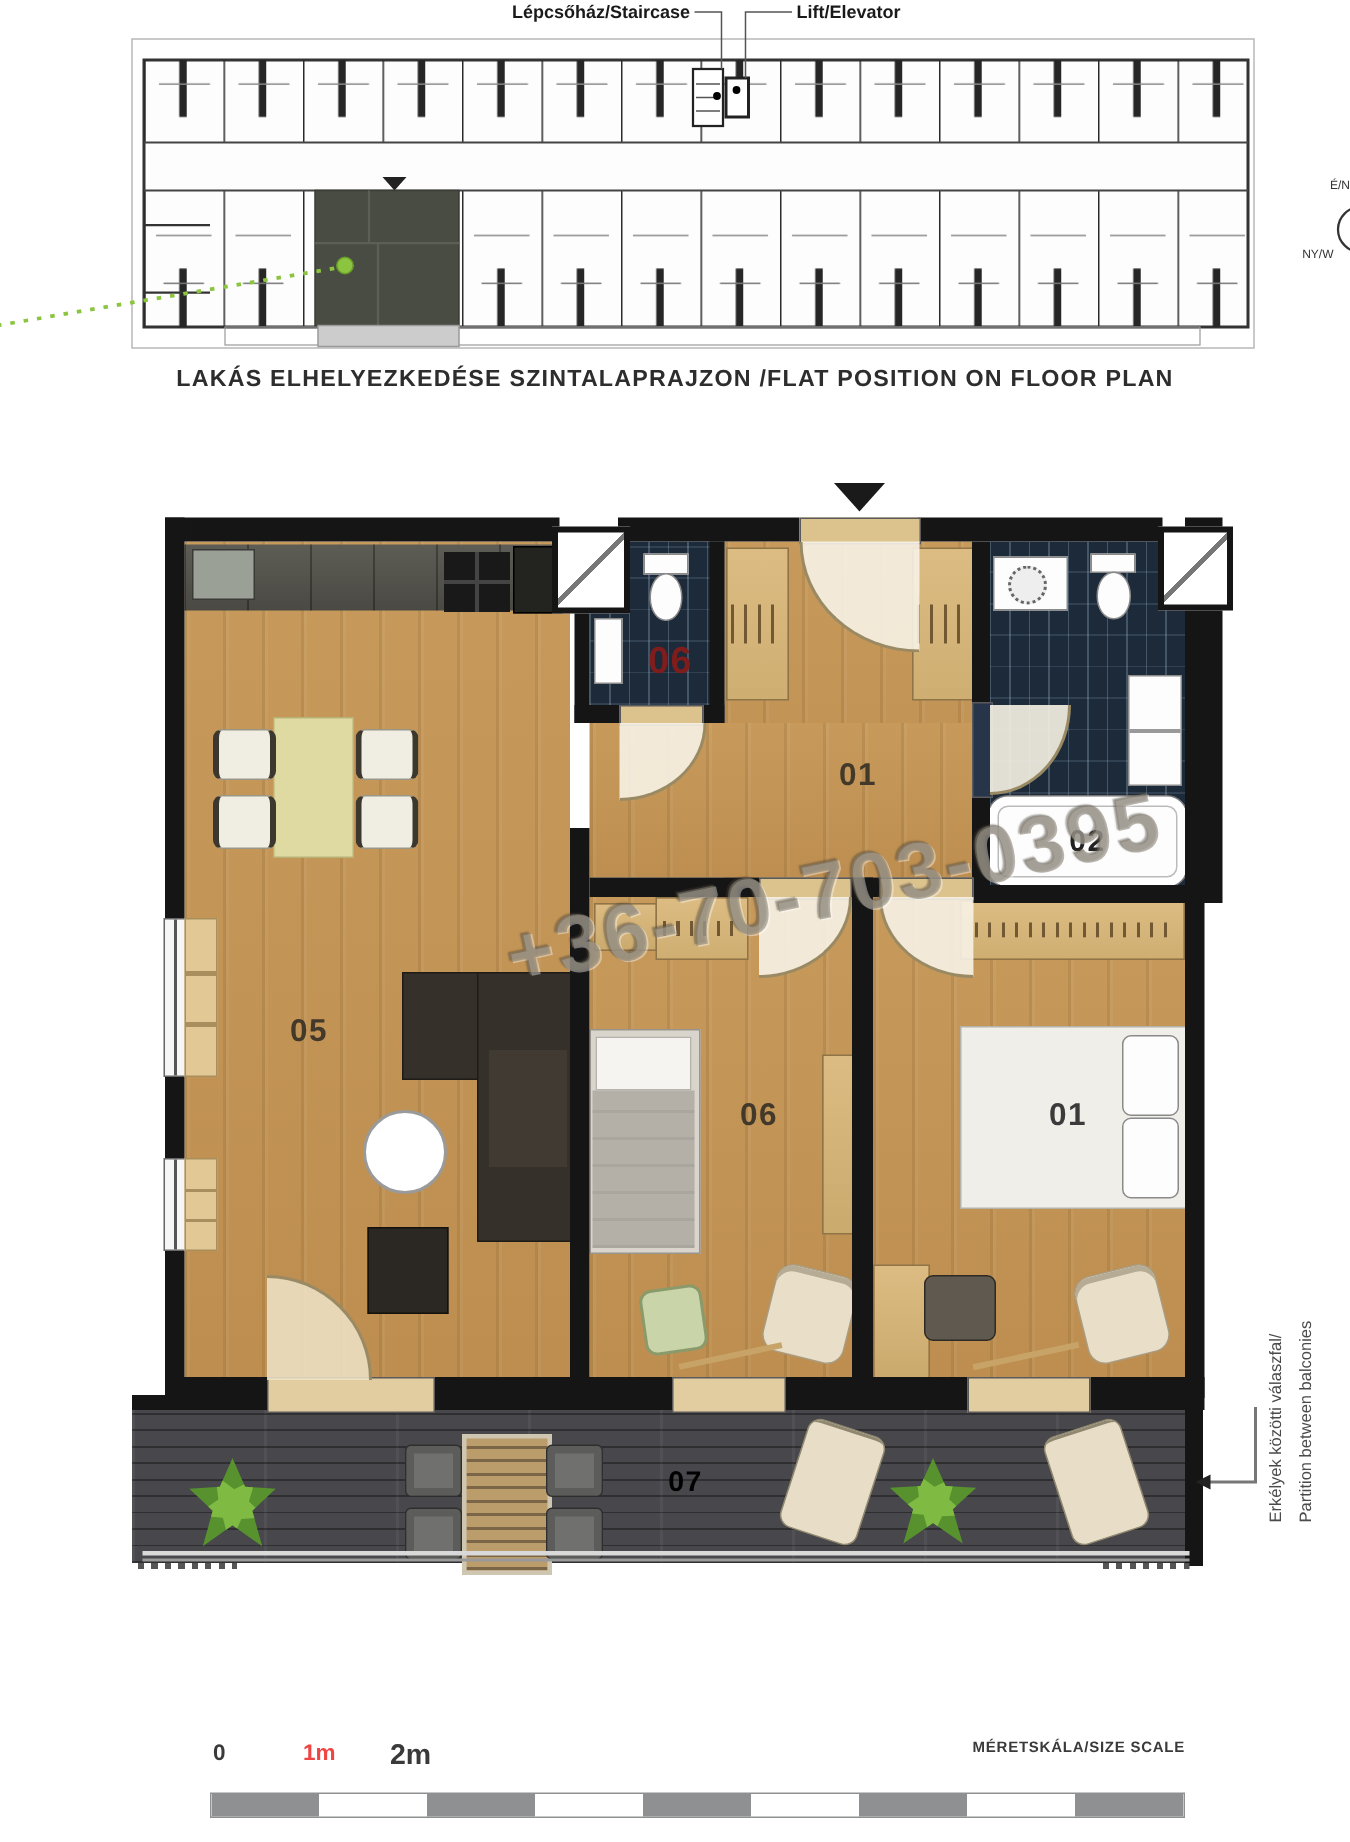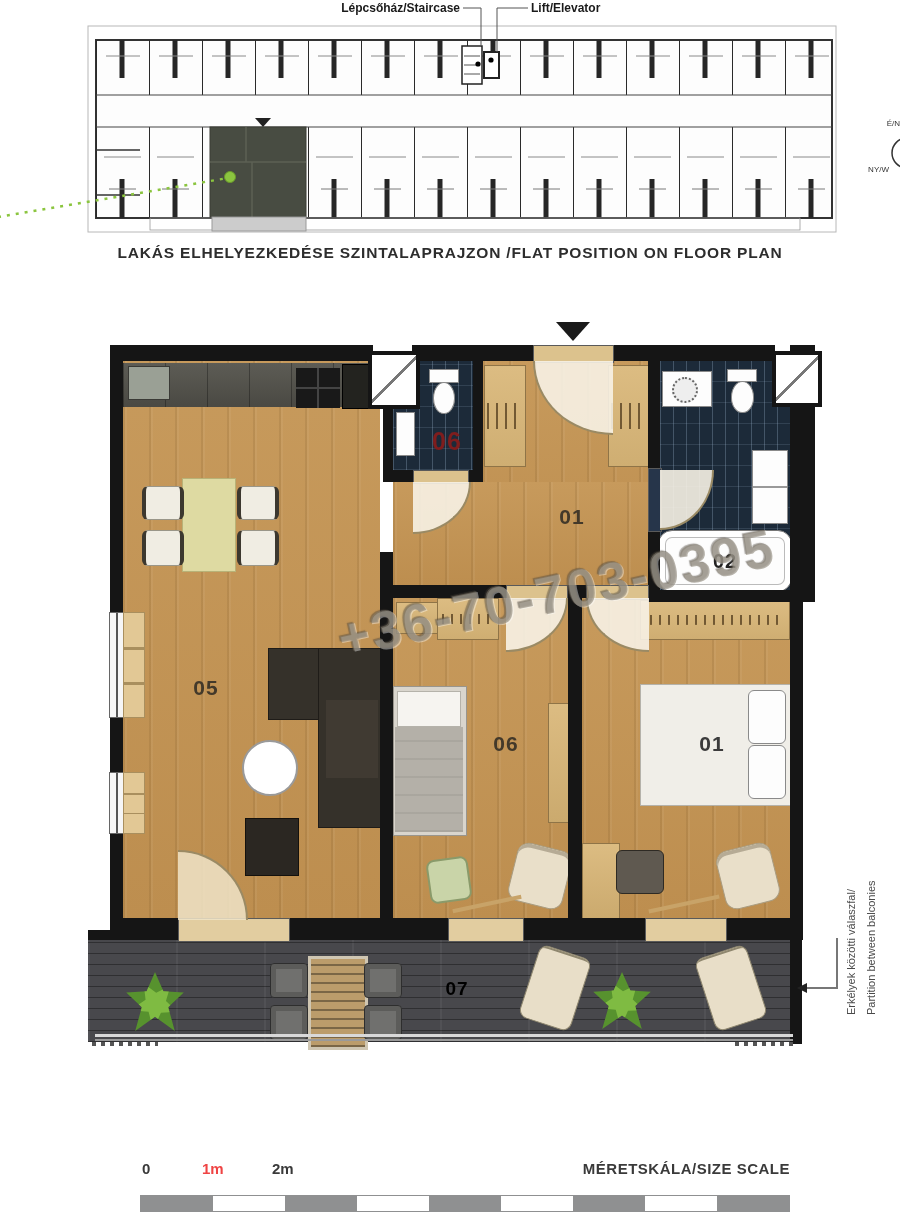--- a/index.html
+++ b/index.html
@@ -243,18 +243,18 @@
     <span class="vtext">Partition between balconies</span>
   </div>
   <div class="abs" style="left:836px;top:938px;width:2px;height:50px;background:#777"></div>
   <div class="abs" style="left:806px;top:987px;width:32px;height:2px;background:#777"></div>
   <div class="abs" style="left:797px;top:983px;width:0;height:0;border-top:5px solid transparent;border-bottom:5px solid transparent;border-right:10px solid #222"></div>
 
 
   <div class="abs" style="left:140px;top:1160px;width:650px;height:56px">
     <span class="abs" style="left:2px;top:0;font-weight:700;font-size:15px;color:#3a3a3a">0</span>
     <span class="abs" style="left:62px;top:0;font-weight:700;font-size:15px;color:#ef4444">1m</span>
-    <span class="abs" style="left:132px;top:0;font-weight:700;font-size:15px;color:#3a3a3a">2m</span>
-    <span class="abs" style="right:0;top:0;font-weight:700;font-size:15px;color:#3a3a3a;letter-spacing:.5px">MÉRETSKÁLA/SIZE SCALE</span>
+    <span class="abs" style="left:120px;top:0;font-weight:700;font-size:19px;color:#3a3a3a">2m</span>
+    <span class="abs" style="right:0;top:0;font-weight:700;font-size:10px;color:#3a3a3a;letter-spacing:.5px">MÉRETSKÁLA/SIZE SCALE</span>
     <div class="abs" style="left:0;top:35px;width:648px;height:15px;border:1px solid #8f9091;background:repeating-linear-gradient(90deg,#8f9091 0 72px,#ffffff 72px 144px)"></div>
   </div>
 
 </div>
 
 </body></html>

